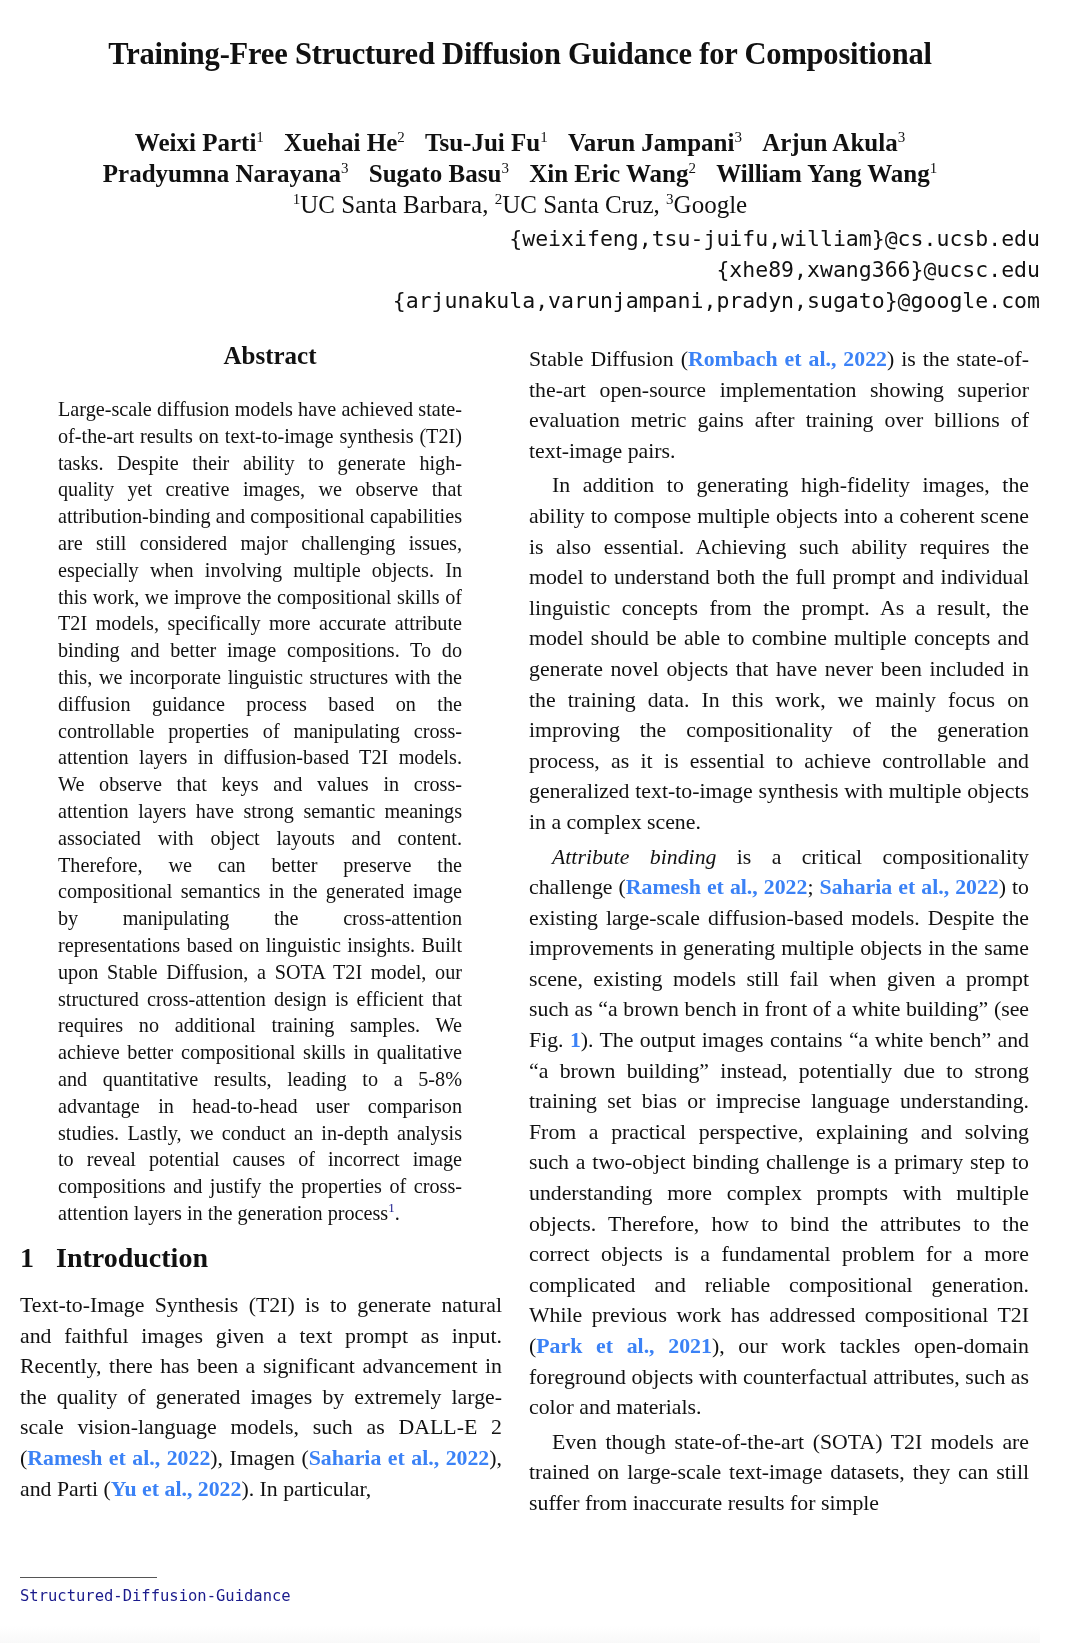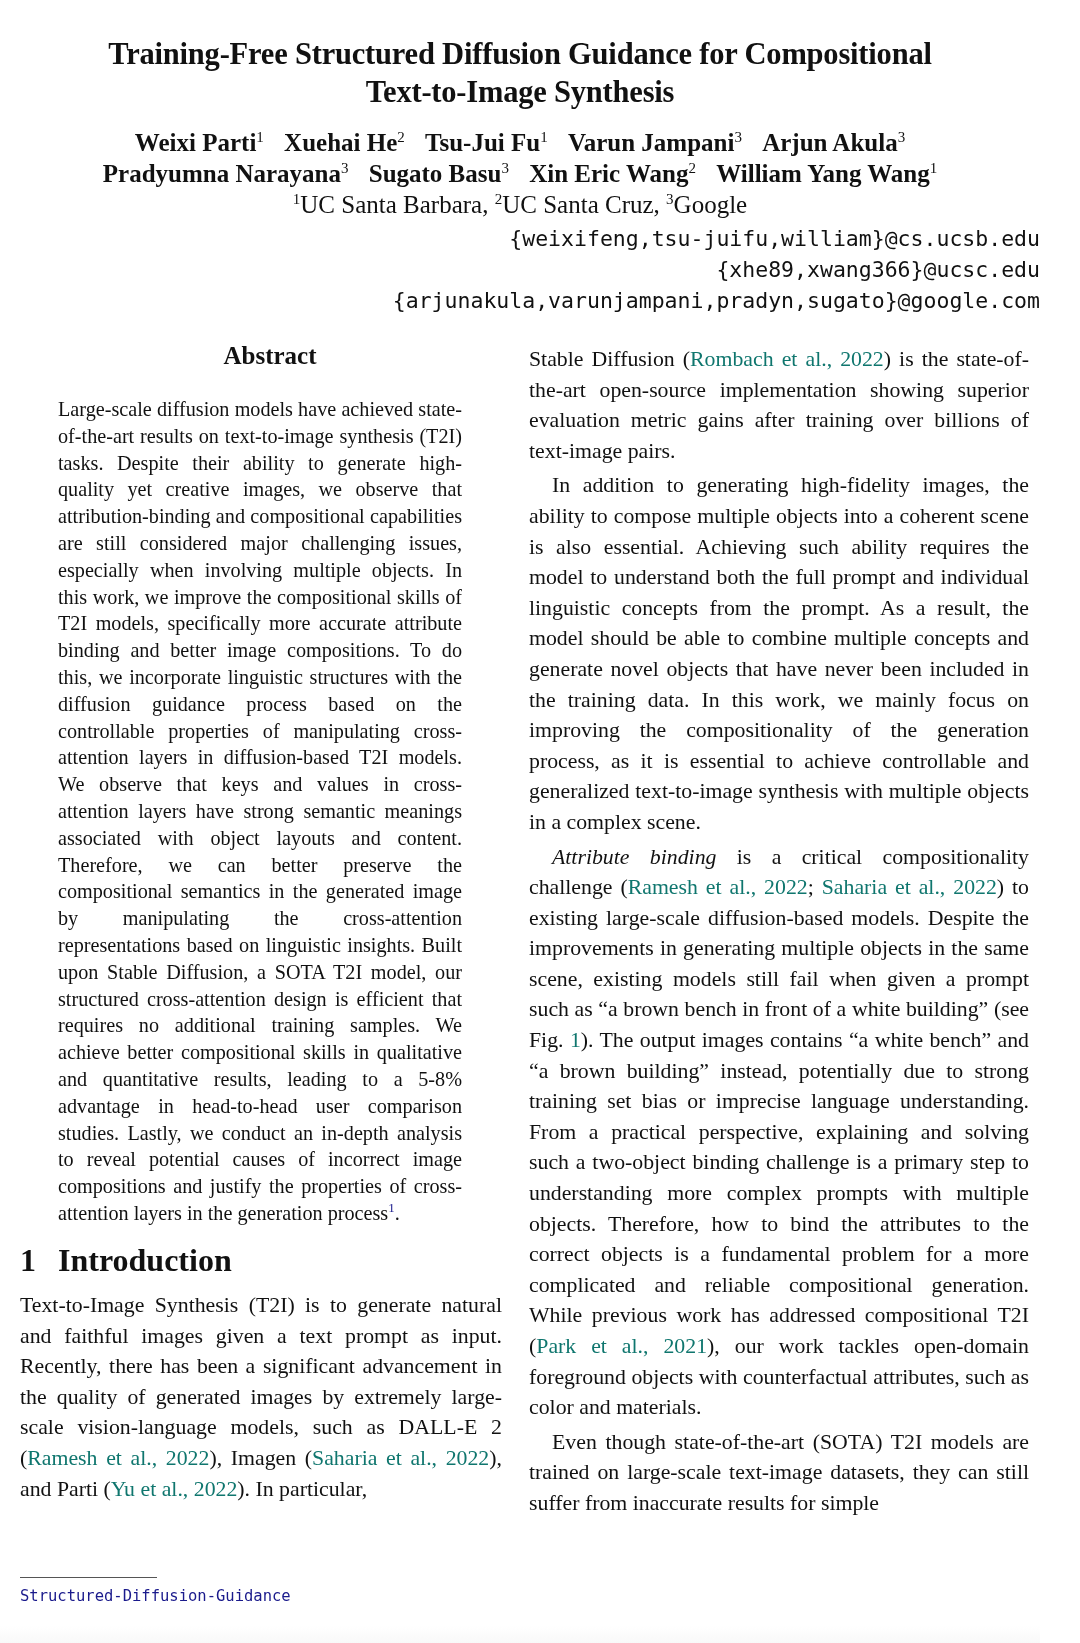--- a/index.html
+++ b/index.html
@@ -18,42 +18,41 @@
   .aff { position: absolute; left: 0; right: 0; top: 178px; text-align: center;
          font-size: 25px; line-height: 31px; }
   .emails { position: absolute; left: 0; right: 0; top: 212px; text-align: right;
             font-family: "DejaVu Sans Mono", "Liberation Mono", monospace; font-size: 21.5px; line-height: 31px; }
 
   .col { position: absolute; text-align: justify; font-size: 21.8px; line-height: 30.6px; }
   .col p { margin: 0; }
   .left-abs { left: 58px; width: 404px; top: 385px; font-size: 20.2px; line-height: 26.8px; }
   .abs-head { position: absolute; left: 0; width: 540px; top: 331px; text-align: center;
               font-weight: bold; font-size: 25px; }
-  .sec-head { position: absolute; left: 20px; top: 1231px; font-weight: bold; font-size: 32px; }
+  .sec-head { position: absolute; left: 20px; top: 1231px; font-weight: bold; font-size: 28px; }
   .sec-head .num { margin-right: 22px; }
   .left-intro { left: 20px; width: 482px; top: 1279px; }
   .right-col { left: 529px; width: 500px; top: 333px; }
   .right-col p.indent { text-indent: 23px; margin-top: 4px; }
-  .cite { color: #0f766e; }
+  .cite { color: #3b82f6; font-weight: bold; }
   .em { font-style: italic; }
   .supref { color: #1a1a8c; font-size: 13px; vertical-align: 8px; line-height: 0; }
 
   .fn-rule { position: absolute; left: 20px; top: 1566px; width: 137px; height: 1px; background: #555; }
   .footnote { position: absolute; left: 20px; top: 1574px; width: 480px;
               font-family: "DejaVu Sans Mono", "Liberation Mono", monospace; font-size: 15.5px; line-height: 22px; color: #1a1a8c; }
   .footnote .fnmark { color: #111; font-family: "Liberation Serif", serif; font-size: 12px; vertical-align: 7px; line-height: 0; margin-left: 28px; }
 </style>
 </head>
 <body>
 
 <div class="page">
 
   <div class="title">
     <div>Training-Free Structured Diffusion Guidance for Compositional</div>
-    <div>Text-to-Image Synthesis</div>
   </div>
 
   <div class="authors">
     <div>
       <span class="au"><span>Weixi Parti</span><sup>1</sup></span>
       <span class="au"><span>Xuehai He</span><sup>2</sup></span>
       <span class="au"><span>Tsu-Jui Fu</span><sup>1</sup></span>
       <span class="au"><span>Varun Jampani</span><sup>3</sup></span>
       <span class="au"><span>Arjun Akula</span><sup>3</sup></span>
     </div>

